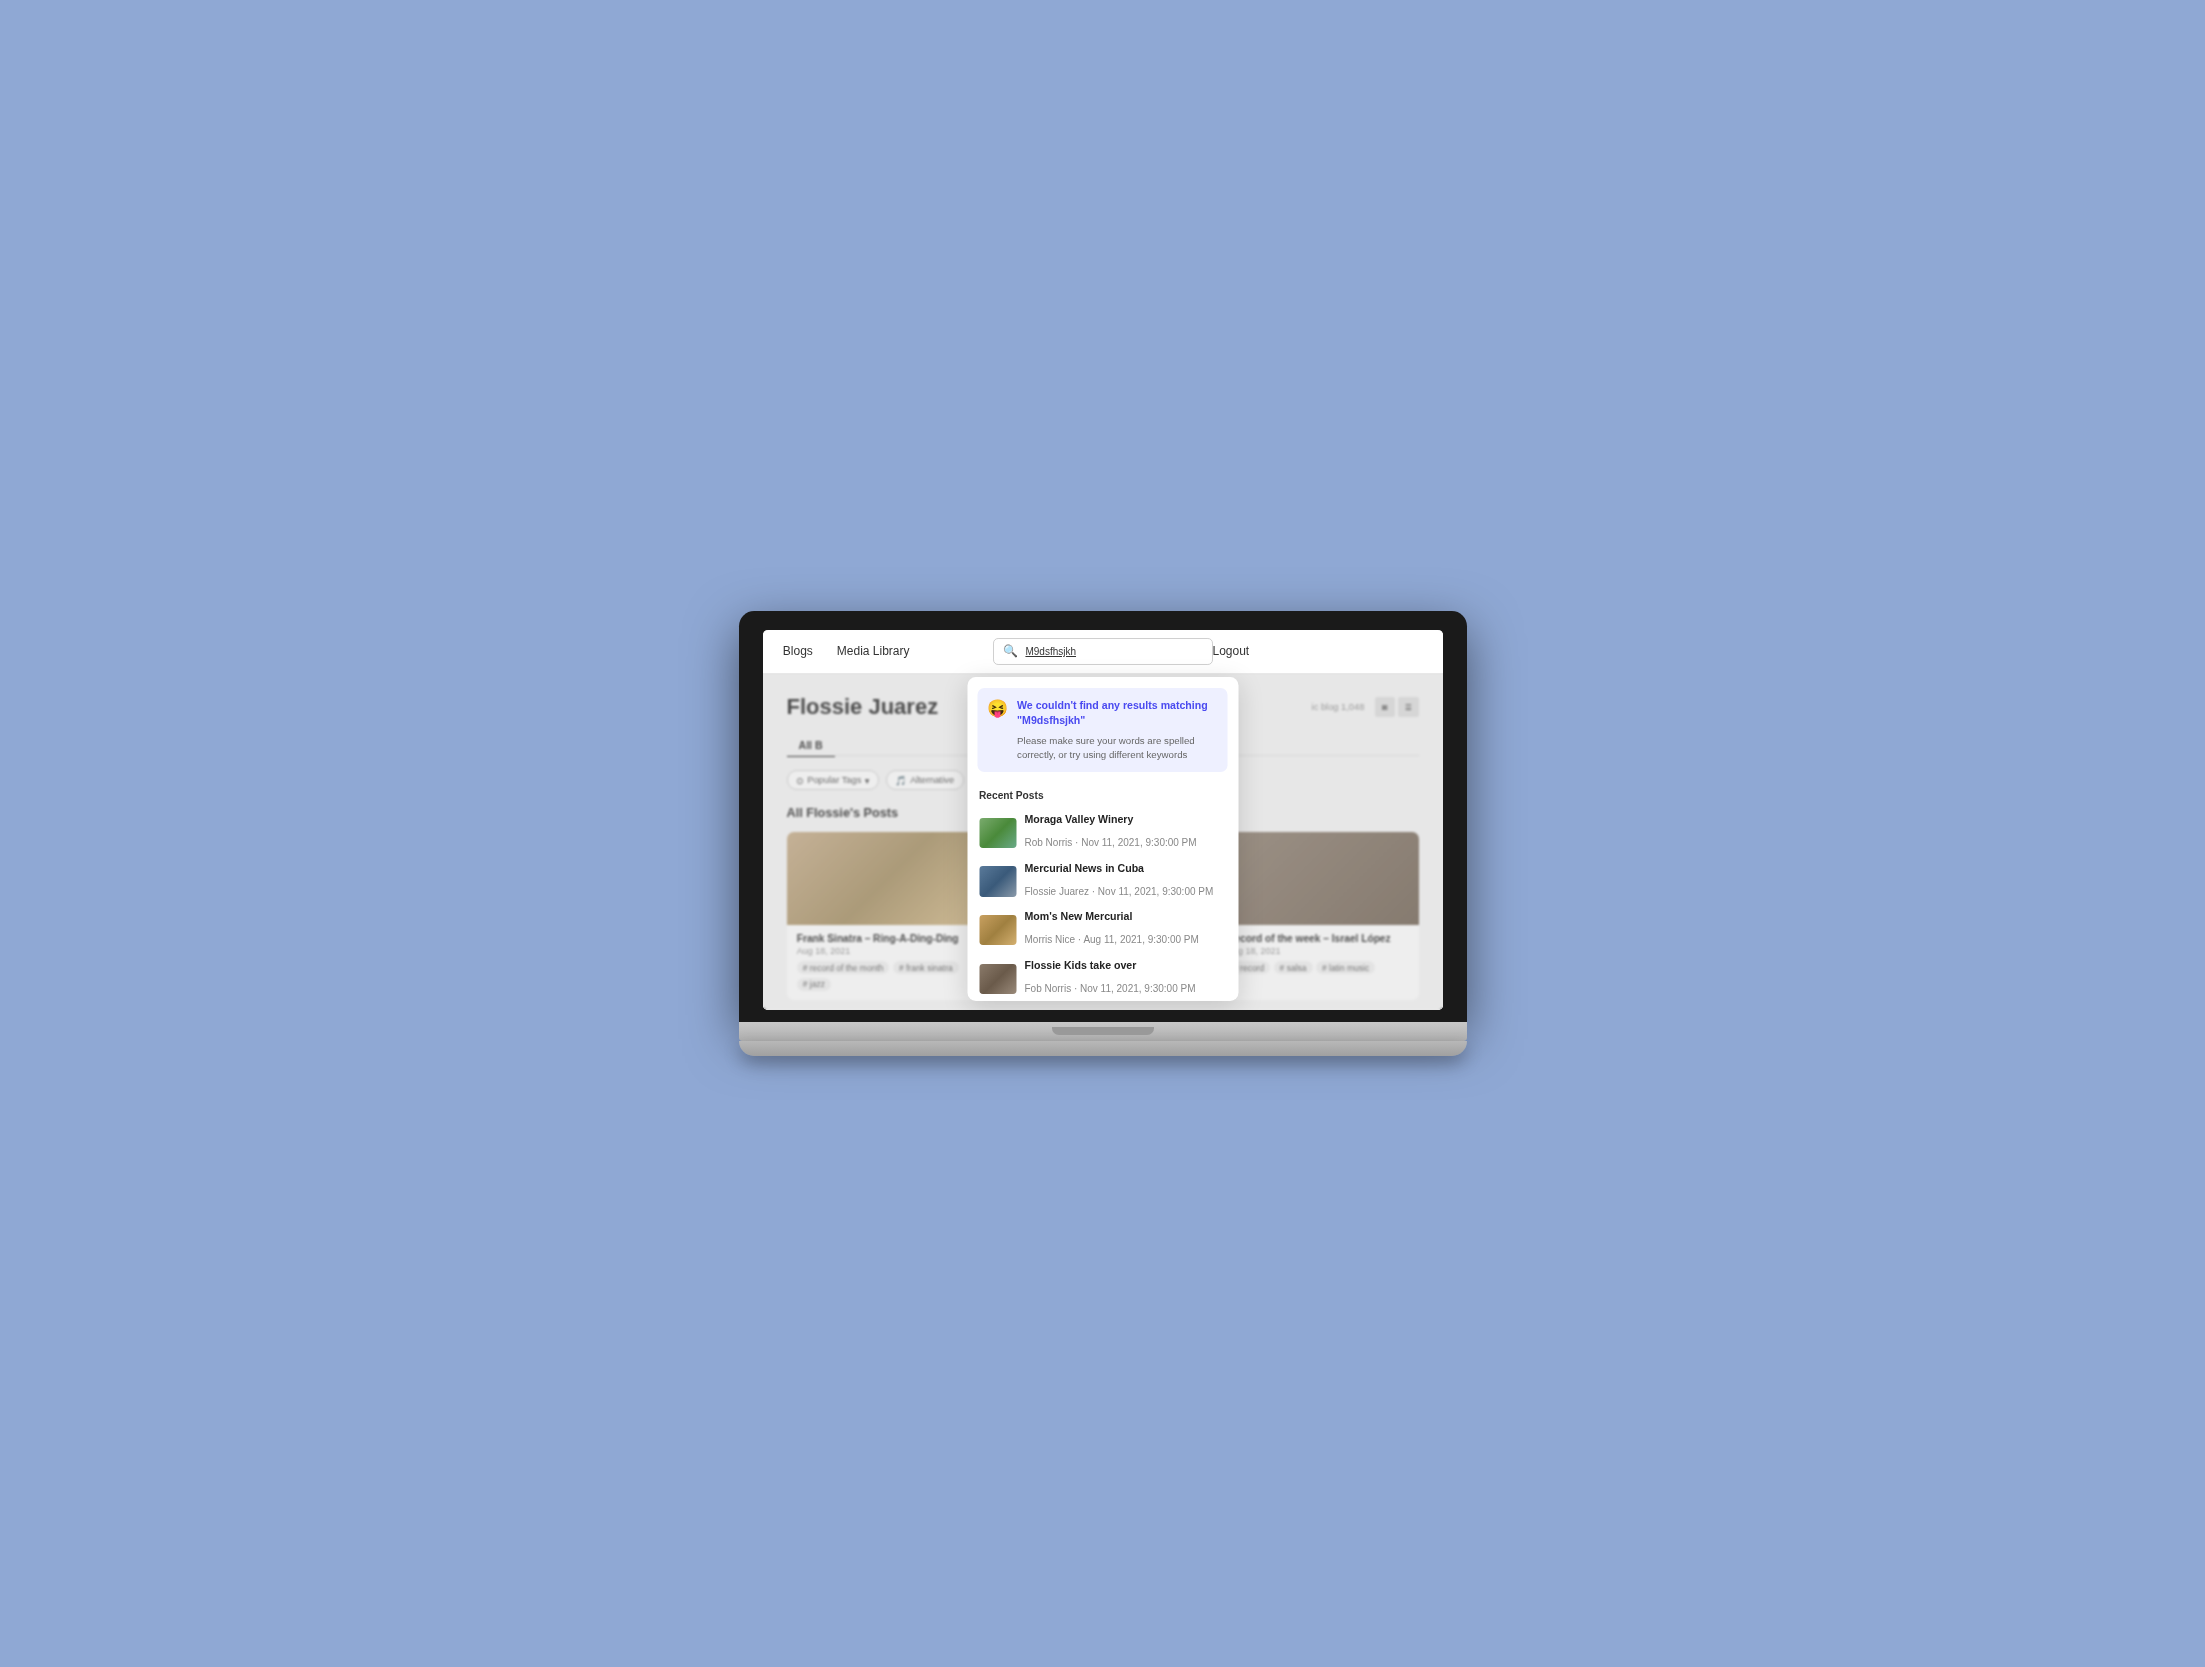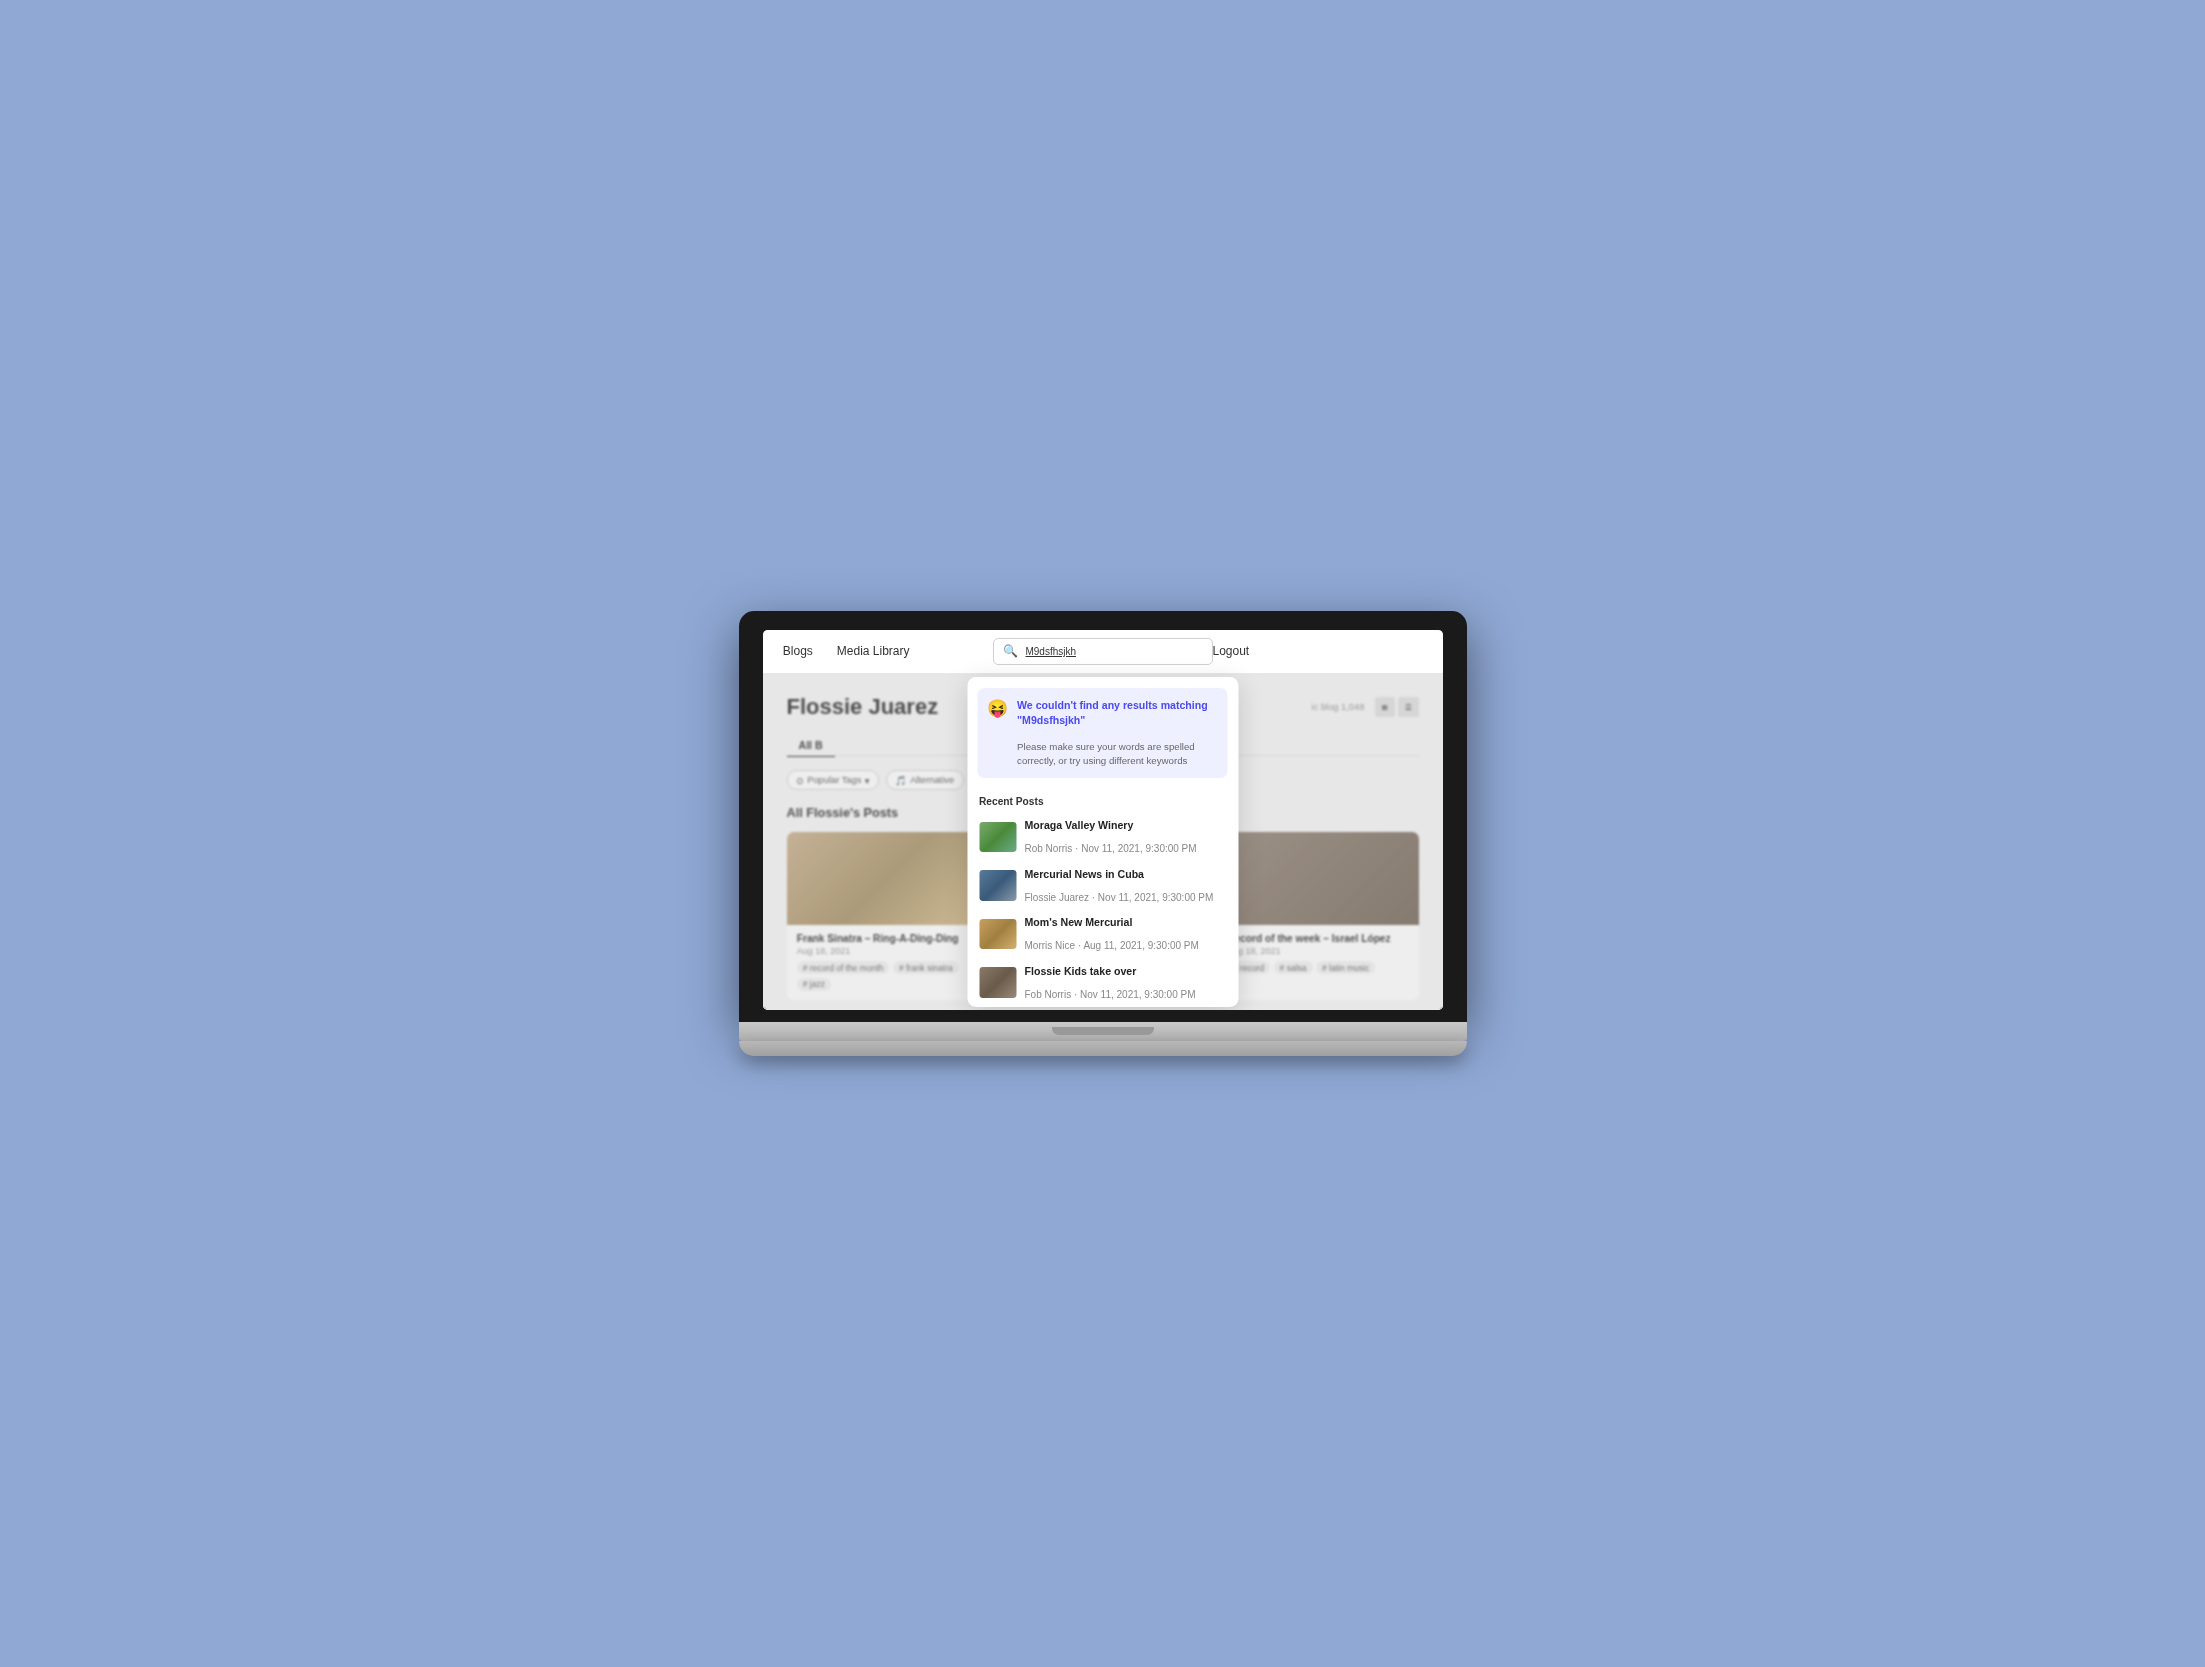--- a/index.html
+++ b/index.html
@@ -163,35 +163,35 @@
     .no-results-text {
       font-size: 10.6px;
       color: #4a4af0;
       font-weight: 600;
       line-height: 1.4;
     }
 
     .no-results-hint {
       font-size: 9.7px;
       color: #666;
-      margin-top: 13px;
+      margin-top: 7px;
       font-weight: 400;
       line-height: 1.4;
     }
 
     .recent-posts-label {
       font-size: 10.2px;
       font-weight: 600;
       color: #333;
       padding: 8.5px 12px 5.1px;
     }
 
     .recent-post-item {
       display: flex;
-      align-items: center;
+      align-items: flex-end;
       gap: 8.5px;
       padding: 6.8px 12px;
       cursor: pointer;
     }
 
     .post-thumb {
       width: 37px;
       height: 30.5px;
       border-radius: 3.4px;
       background: #ccc;

